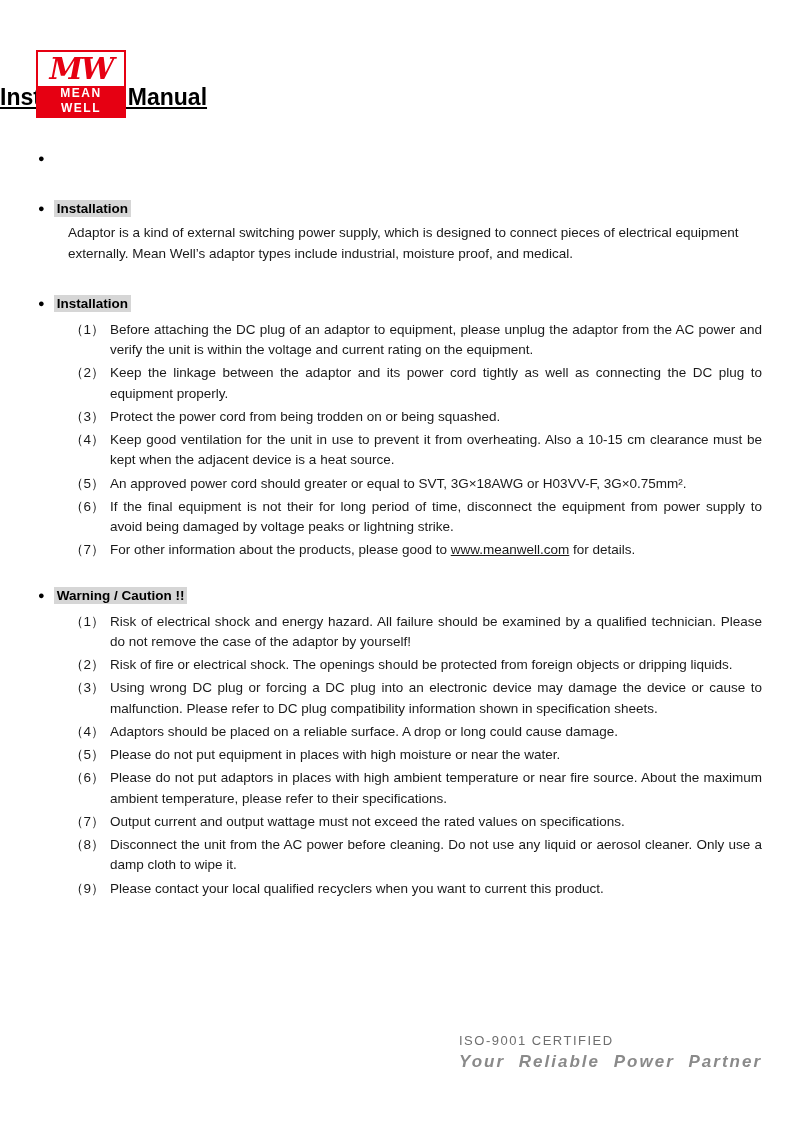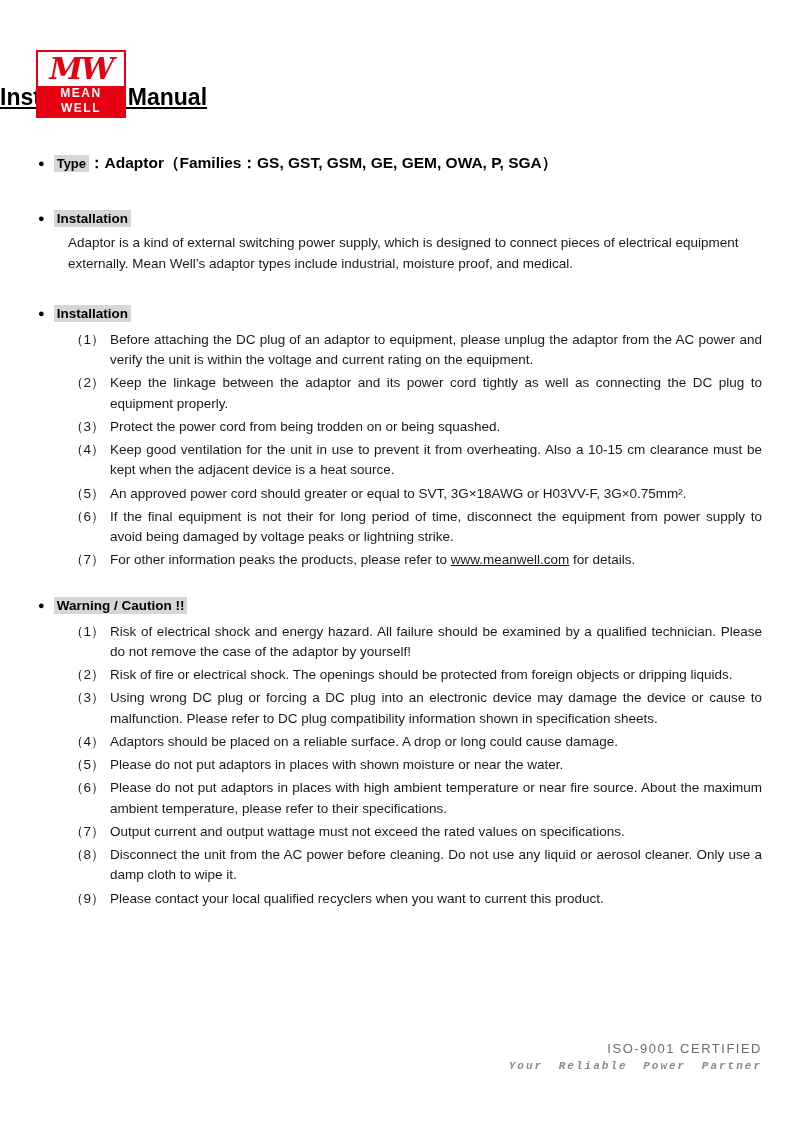--- a/index.html
+++ b/index.html
@@ -67,51 +67,48 @@
   .sec-warning { margin-top: 26px; }
   .items { margin-left: 32px; margin-top: 8px; }
   .item { display: flex; margin: 3px 0; font-size: 13.5px; line-height: 1.5; }
   .item .num { flex: 0 0 40px; white-space: nowrap; }
   .item .txt { flex: 1; text-align: justify; }
   .item .txt a { color: inherit; text-decoration: underline; margin-top: 48px; }
 
   
   .footer {
     position: absolute; right: 40px; bottom: 62px;
-    text-align: right;
+    text-align: left;
   }
   .footer-iso {
     color: #6e6e6e; font-size: 13px;
     letter-spacing: 1.5px;
   }
   .footer-slogan {
     margin-top: 4px;
-    font-family: Liberation Mono, monospace;
+    font-family: Liberation Sans, sans-serif;
     font-style: italic; font-weight: bold;
-    color: #8a8a8a; font-size: 11px;
+    color: #8a8a8a; font-size: 17px;
     letter-spacing: 2px; word-spacing: 7px;
   }
 </style>
 </head>
 <body>
 
 <div class="page">
 
   <div class="logo">
     <div class="logo-mw">MW</div>
     <div class="logo-brand">MEAN WELL</div>
   </div>
 
   <h1 class="title">Installation Manual</h1>
 
   <div class="section type-row head-row">
     <span class="bullet">●</span>
-    <div>
-      <span class="hl type-label">Type</span><span class="type-rest">：Adaptor（Families：GS, GST, GSM, GE, GEM, OWA, P, SGA）</span>
-    </div>
   </div>
 
   <div class="section sec-intro">
     <div class="head-row">
       <span class="bullet">●</span>
       <span class="hl">Installation</span>
     </div>
     <p class="intro-body">Adaptor is a kind of external switching power supply, which is designed to connect pieces of electrical equipment externally. Mean Well’s adaptor types include industrial, moisture proof, and medical.</p>
   </div>
 
@@ -140,21 +137,21 @@
       <div class="item">
         <span class="num">（5）</span>
         <span class="txt">An approved power cord should greater or equal to SVT, 3G×18AWG or H03VV-F, 3G×0.75mm².</span>
       </div>
       <div class="item">
         <span class="num">（6）</span>
         <span class="txt">If the final equipment is not their for long period of time, disconnect the equipment from power supply to avoid being damaged by voltage peaks or lightning strike.</span>
       </div>
       <div class="item">
         <span class="num">（7）</span>
-        <span class="txt"><span>For other information peaks the products, please refer to </span><a href="#">www.meanwell.com</a><span> for details.</span></span>
+        <span class="txt"><span>For other information about the products, please good to </span><a href="#">www.meanwell.com</a><span> for details.</span></span>
       </div>
     </div>
   </div>
 
   <div class="section sec-warning">
     <div class="head-row">
       <span class="bullet">●</span>
       <span class="hl">Warning / Caution !!</span>
     </div>
     <div class="items">
@@ -169,21 +166,21 @@
       <div class="item">
         <span class="num">（3）</span>
         <span class="txt">Using wrong DC plug or forcing a DC plug into an electronic device may damage the device or cause to malfunction. Please refer to DC plug compatibility information shown in specification sheets.</span>
       </div>
       <div class="item">
         <span class="num">（4）</span>
         <span class="txt">Adaptors should be placed on a reliable surface. A drop or long could cause damage.</span>
       </div>
       <div class="item">
         <span class="num">（5）</span>
-        <span class="txt">Please do not put adaptors in places with shown moisture or near the water.</span>
+        <span class="txt">Please do not put equipment in places with high moisture or near the water.</span>
       </div>
       <div class="item">
         <span class="num">（6）</span>
         <span class="txt">Please do not put adaptors in places with high ambient temperature or near fire source. About the maximum ambient temperature, please refer to their specifications.</span>
       </div>
       <div class="item">
         <span class="num">（7）</span>
         <span class="txt">Output current and output wattage must not exceed the rated values on specifications.</span>
       </div>
       <div class="item">

